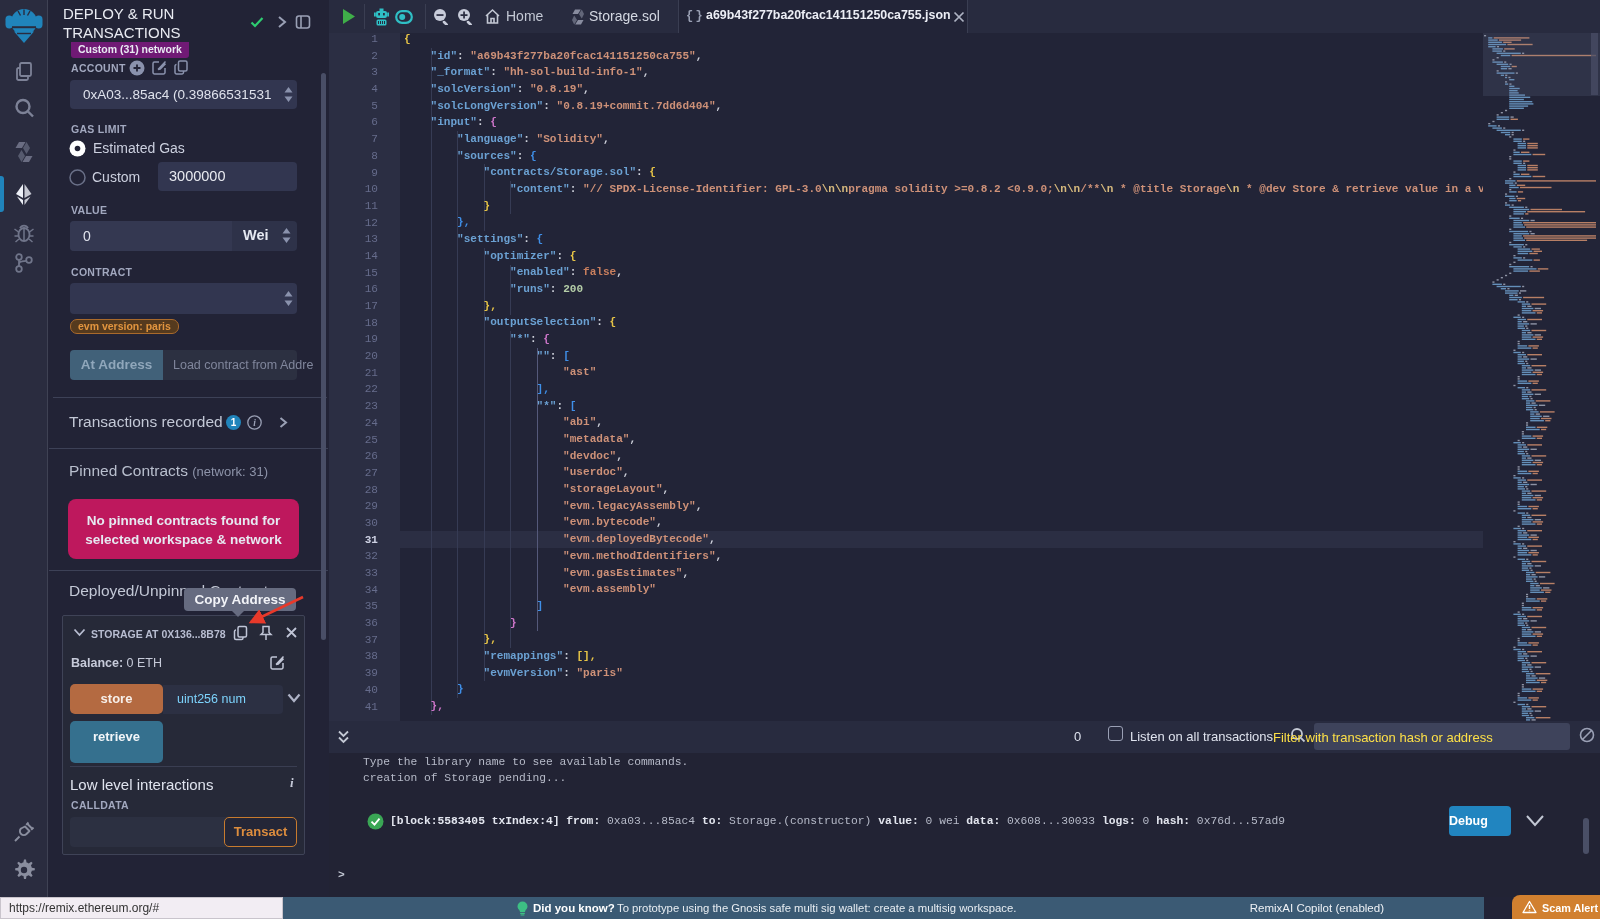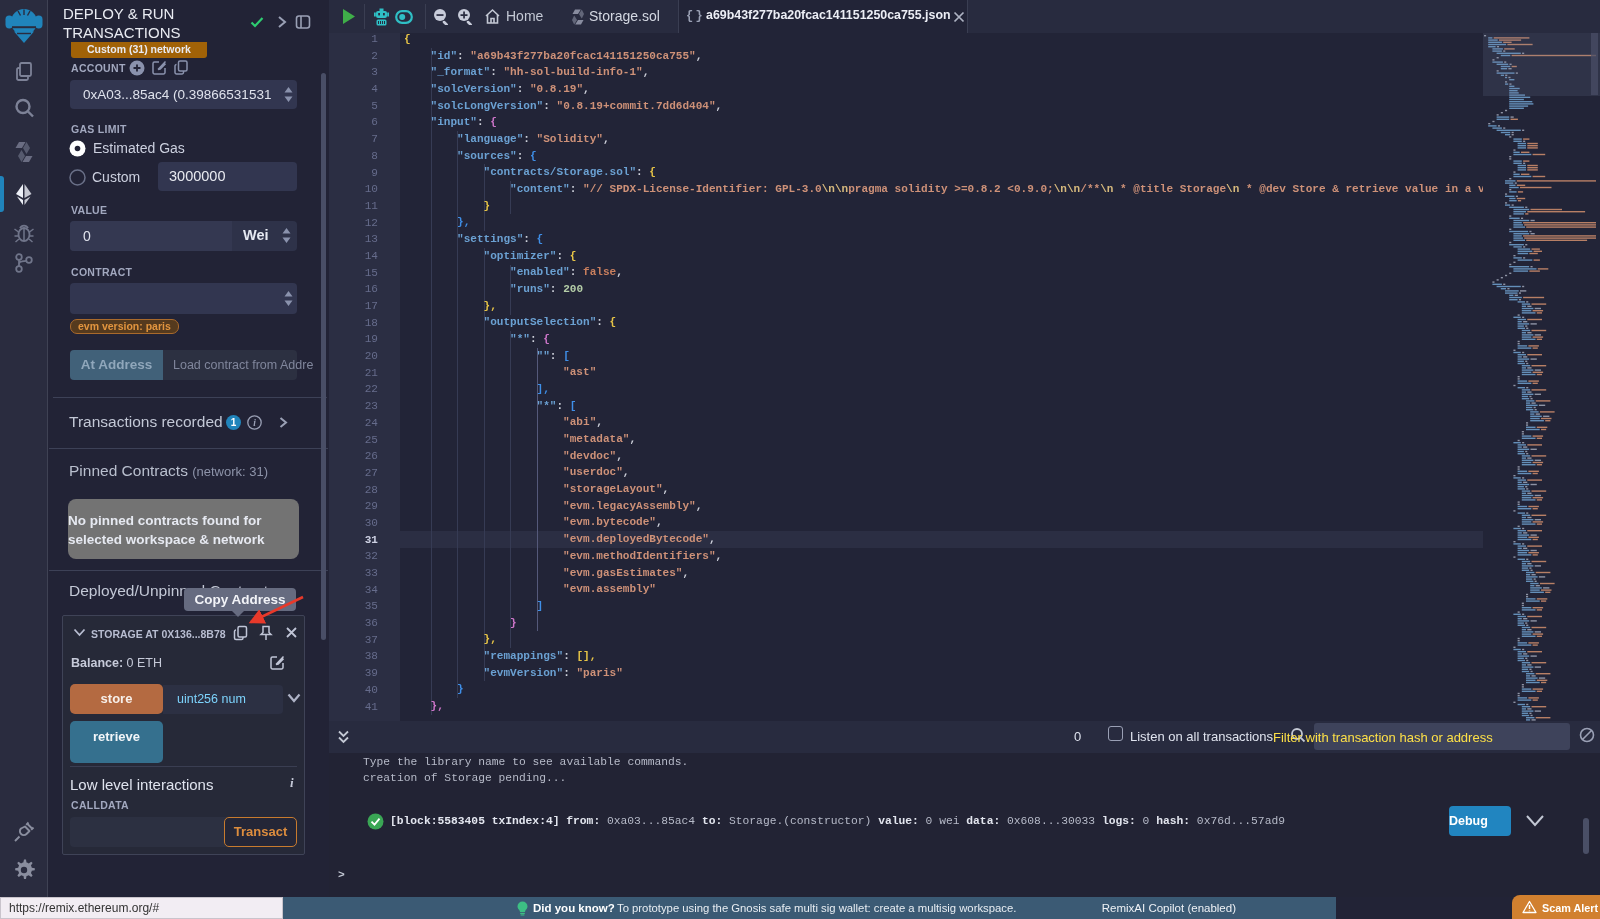--- a/index.html
+++ b/index.html
@@ -33,21 +33,21 @@
   .iguide.act { background:#55597a; }
   #curline { position:absolute; left:0; top:531px; width:1154px; height:17px; background:#2b2e43; }
   #minimap { position:absolute; left:1154px; top:33px; width:117px; height:688px; background:#222437; }
   #mmviewport { position:absolute; left:1154px; top:33px; width:117px; height:63px; background:rgba(121,128,160,.16); }
   #edscroll { position:absolute; left:1262px; top:33px; width:7px; height:62px; background:#4a4e66; opacity:.75; }
   
   #termbar { position:absolute; left:0; top:721px; width:1271px; height:32px; background:#282b3f; }
   #termbody { position:absolute; left:0; top:753px; width:1271px; height:144px; background:#222334;
     font-family:"Liberation Mono",monospace; font-size:11.3px; color:#b6bac8; }
   
-  #statusbar { position:absolute; left:0; top:897px; width:1336px; height:22px; background:#3b5a74; }
+  #statusbar { position:absolute; left:0; top:897px; width:1484px; height:22px; background:#3b5a74; }
 </style>
 </head>
 <body>
 
 <div id="iconbar">
   <svg class="ibicon" style="left:2px;top:2px;width:44px;height:44px" viewBox="0 0 44 44">
     <g fill="#2084bb">
       <circle cx="22" cy="20" r="13"></circle>
       <rect x="3.5" y="13.5" width="7.5" height="13" rx="3.7"></rect>
       <rect x="33" y="13.5" width="7.5" height="13" rx="3.7"></rect>
@@ -104,21 +104,21 @@
       <path d="M2.5 8.5 L6 12 L13.5 4"></path>
     </svg>
   <svg class="abs" style="left:226px;top:15px;width:13px;height:14px" viewBox="0 0 13 14" fill="none" stroke="#9aa0b5" stroke-width="2">
       <path d="M4 2 L10 7 L4 12"></path>
     </svg>
   <svg class="abs" style="left:246px;top:14px;width:16px;height:16px" viewBox="0 0 16 16" fill="none" stroke="#9aa0b5" stroke-width="1.6">
       <rect x="1.5" y="2" width="13" height="12" rx="2.5"></rect>
       <path d="M6 2 L6 14"></path>
     </svg>
 
-  <div style="position:absolute;left:22px;top:42px;height:16px;background:#a16207;border-radius:0 0 3px 3px;padding:0 16px;color:#e8eaf2;font-size:10.5px;font-weight:700;line-height:15px">Custom (31) network</div>
+  <div style="position:absolute;left:22px;top:42px;height:16px;background:#701a75;border-radius:0 0 3px 3px;padding:0 7px;color:#e8eaf2;font-size:10.5px;font-weight:700;line-height:15px">Custom (31) network</div>
 
   <div class="lbl" style="position:absolute;left:22px;top:62px">ACCOUNT</div>
   <svg class="abs" style="left:80px;top:60px;width:16px;height:16px" viewBox="0 0 16 16">
       <circle cx="8" cy="8" r="7.5" fill="#8a92ad"></circle>
       <path d="M8 4.5 V11.5 M4.5 8 H11.5" stroke="#222336" stroke-width="1.8"></path>
     </svg>
   <svg class="abs" style="left:103px;top:60px;width:15px;height:15px" viewBox="0 0 15 15" fill="none" stroke="#8a92ad" stroke-width="1.5">
       <path d="M13 8 v4.5 a1.5 1.5 0 0 1 -1.5 1.5 h-9 a1.5 1.5 0 0 1 -1.5 -1.5 v-9 A1.5 1.5 0 0 1 2.5 2 H7"></path>
       <path d="M6 9.5 L13.5 1.5 M6 9.5 l2.2 -.5 L13.5 3.6"></path>
     </svg>
@@ -175,21 +175,21 @@
       <circle cx="7.5" cy="7.5" r="6.7" stroke="#9aa0b5" stroke-width="1.3"></circle>
       <text x="7.5" y="11" fill="#9aa0b5" font-size="9.5" font-family="Liberation Serif,serif" font-style="italic" font-weight="700" text-anchor="middle">i</text>
     </svg>
   <svg class="abs" style="left:228px;top:416px;width:12px;height:13px" viewBox="0 0 12 13" fill="none" stroke="#9aa0b5" stroke-width="2">
       <path d="M3.5 2 L9 6.5 L3.5 11"></path>
     </svg>
 
   <div class="divider" style="left:0;top:448px;width:279px"></div>
 
   <div style="position:absolute;left:20px;top:462px;color:#b9bfce;font-size:15.5px">Pinned Contracts <span style="font-size:13px;color:#8d93a9">(network: 31)</span></div>
-  <div style="position:absolute;left:19px;top:499px;width:231px;height:60px;background:#737373;border-radius:8px;color:#e6e9f1;font-size:13.5px;font-weight:600;line-height:18.5px;padding-top:13px">No pinned contracts found for<br>selected workspace &amp; network</div>
+  <div style="position:absolute;left:19px;top:499px;width:231px;height:60px;background:#be185d;border-radius:8px;color:#e6e9f1;font-size:13.5px;font-weight:600;text-align:center;line-height:18.5px;padding-top:13px">No pinned contracts found for<br>selected workspace &amp; network</div>
 
   <div class="divider" style="left:0;top:570px;width:279px"></div>
 
   <div style="position:absolute;left:20px;top:582px;color:#c3c8d6;font-size:15.5px">Deployed/Unpinned Contracts</div>
 
   <div style="position:absolute;left:13px;top:615px;width:243px;height:240px;background:#262938;border:1px solid #3f4357;border-radius:2px"></div>
   <svg class="abs" style="left:24px;top:628px;width:13px;height:9px" viewBox="0 0 13 9" fill="none" stroke="#b8bdd1" stroke-width="1.8">
       <path d="M1.5 1.5 L6.5 7 L11.5 1.5"></path>
     </svg>
   <div style="position:absolute;left:42px;top:628px;color:#b8bdd1;font-size:10.5px;font-weight:600">STORAGE AT 0X136...8B78</div>

